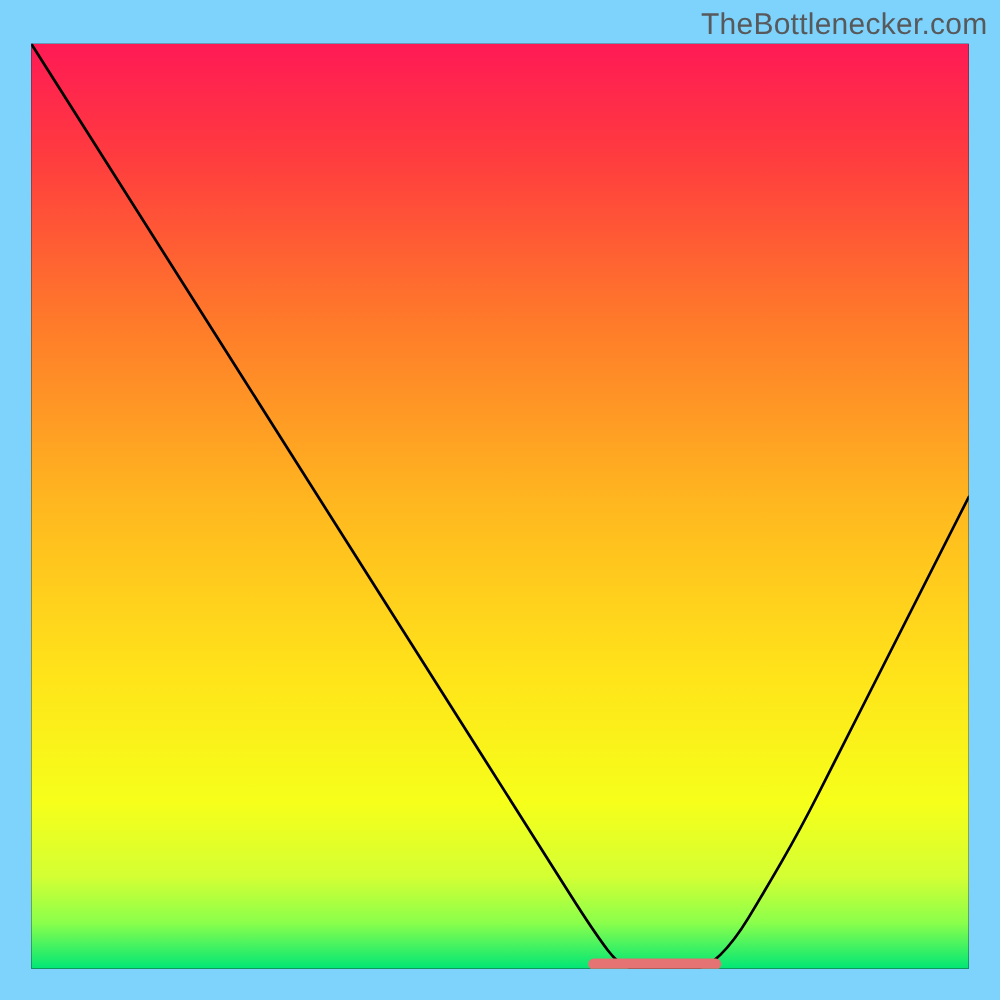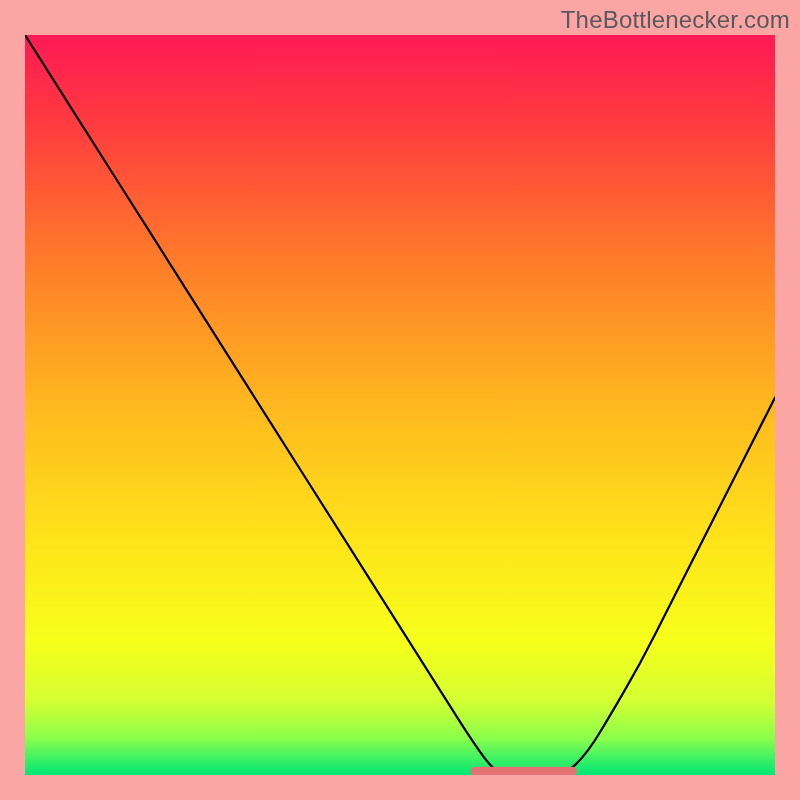--- a/index.html
+++ b/index.html
@@ -1,17 +1,17 @@
 <!DOCTYPE html>
 <html><head>
 <meta charset="utf-8">
 <style>
   * { margin: 0; padding: 0; box-sizing: border-box; }
   html, body { width: 800px; height: 800px; overflow: hidden; background: #000; }
-  .container { position: relative; width: 800px; height: 800px; background: #fca5a5; }
+  .container { position: relative; width: 800px; height: 800px; background: #7dd3fc; }
   .watermark {
     position: absolute;
     top: 6px;
     right: 10px;
     font-family: Arial, Helvetica, sans-serif;
     font-size: 24px;
     color: #58595b;
     font-weight: 400;
     z-index: 10;
     letter-spacing: 0.2px;

